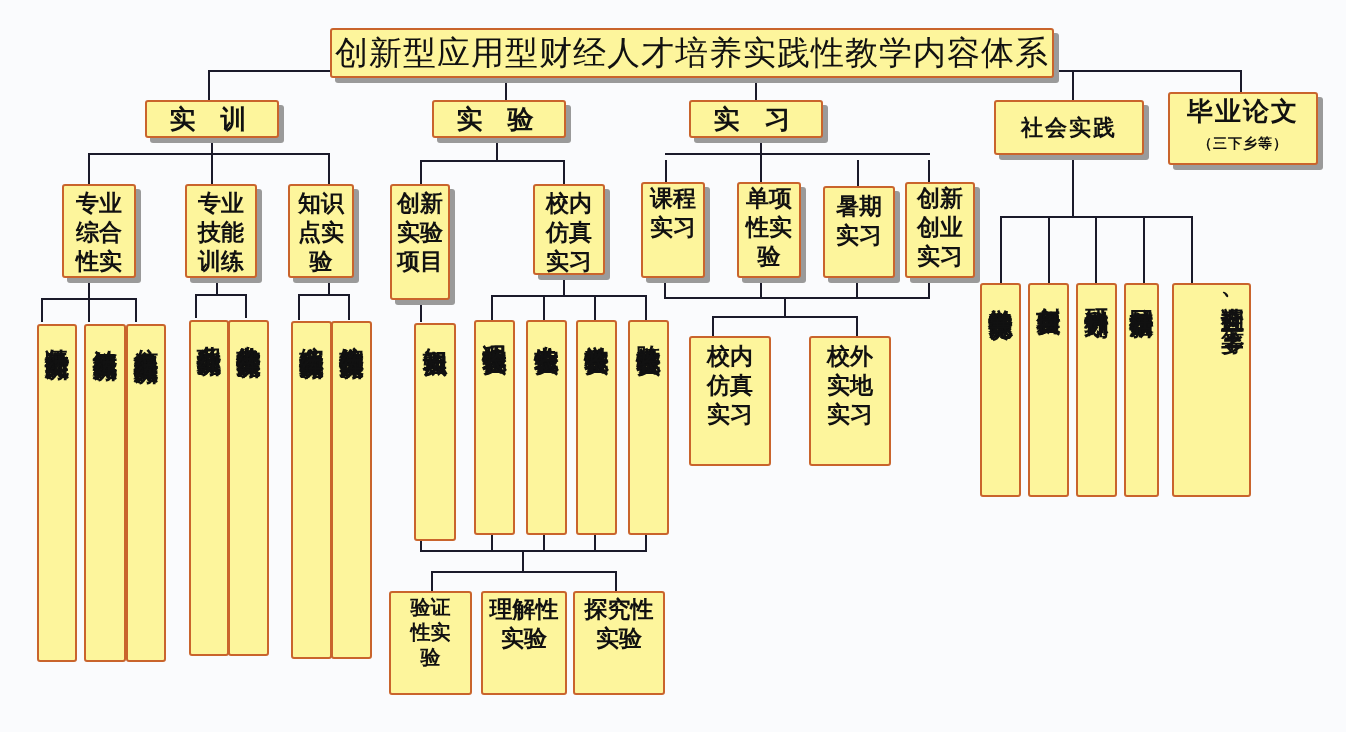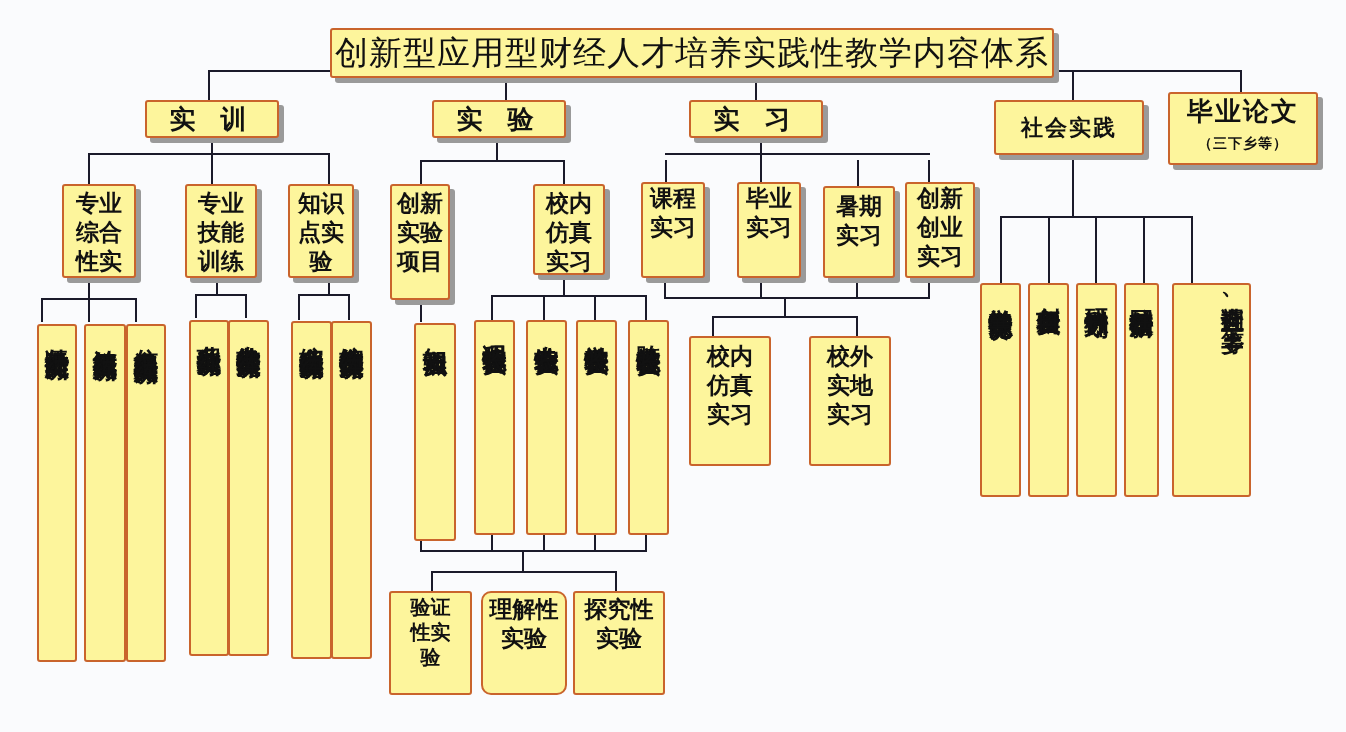--- a/index.html
+++ b/index.html
@@ -182,32 +182,32 @@
 <div class="box vbox noshadow" style="left:576px;top:320px;width:41px;height:215px;">
   <span>学科综合性实验</span>
 </div>
 <div class="box vbox noshadow" style="left:628px;top:320px;width:41px;height:215px;">
   <span>跨学科综合性实验</span>
 </div>
 
 <div class="box grid noshadow" style="left:389px;top:591px;width:83px;height:104px;font-size:20px;padding:2px 18px;">
   <span>验证性实验</span>
 </div>
-<div class="box grid noshadow" style="left:481px;top:591px;width:86px;height:104px;font-size:23px;padding:2px 6px;border-radius:10px;">
+<div class="box grid noshadow" style="left:481px;top:591px;width:86px;height:104px;font-size:23px;padding:2px 6px;">
   <span>理解性实验</span>
 </div>
 <div class="box grid noshadow" style="left:573px;top:591px;width:92px;height:104px;font-size:23px;padding:2px 4px;">
   <span>探究性实验</span>
 </div>
 
 <div class="box grid" style="left:641px;top:182px;width:64px;height:96px;font-size:23px;padding:0 4px;">
   <span>课程实习</span>
 </div>
 <div class="box grid" style="left:737px;top:182px;width:64px;height:96px;font-size:23px;padding:0 4px;">
-  <span>毕业实习</span>
+  <span>单项性实验</span>
 </div>
 <div class="box grid" style="left:823px;top:186px;width:72px;height:92px;font-size:23px;padding:4px 6px;">
   <span>暑期实习</span>
 </div>
 <div class="box grid" style="left:905px;top:182px;width:70px;height:96px;font-size:23px;padding:0 4px;">
   <span>创新创业实习</span>
 </div>
 
 <div class="box grid noshadow" style="left:689px;top:336px;width:82px;height:130px;font-size:23px;padding:4px 12px;">
   <span>校内仿真实习</span>

